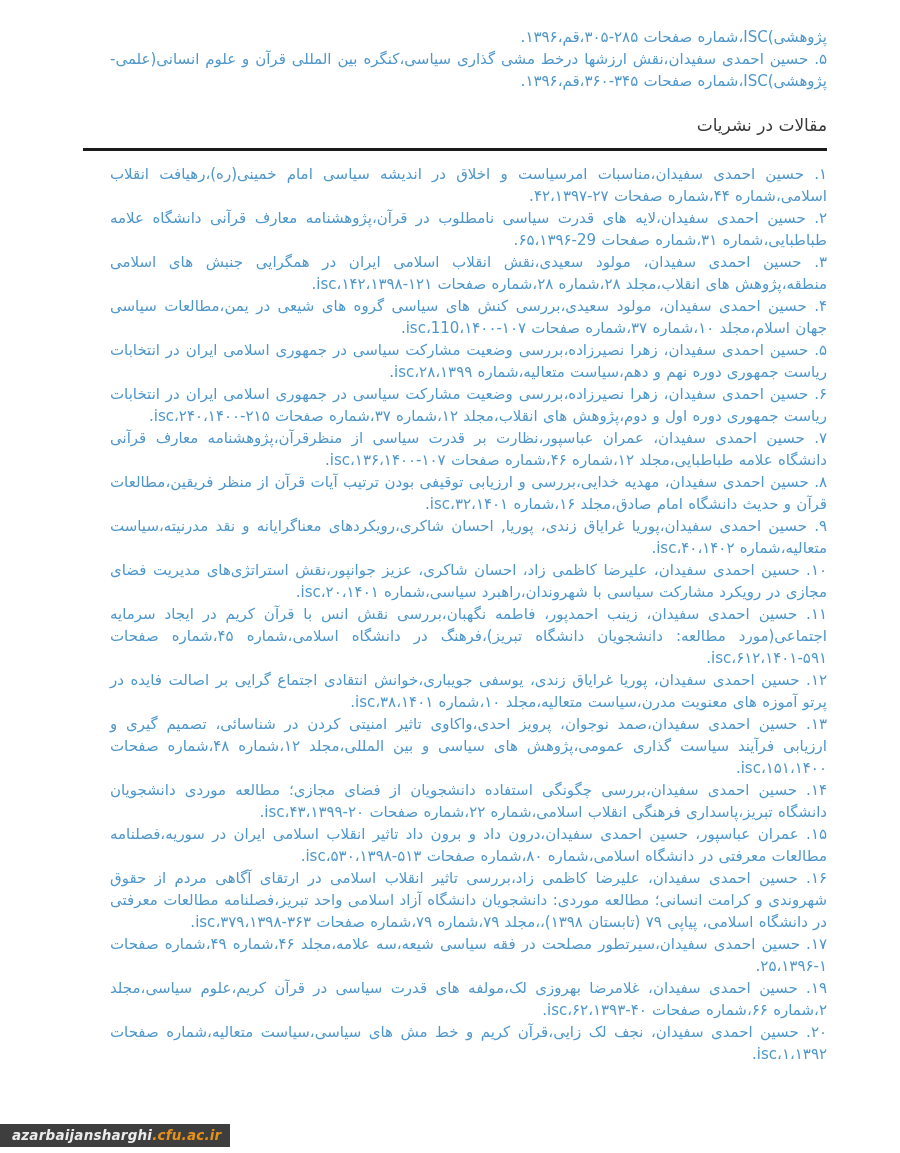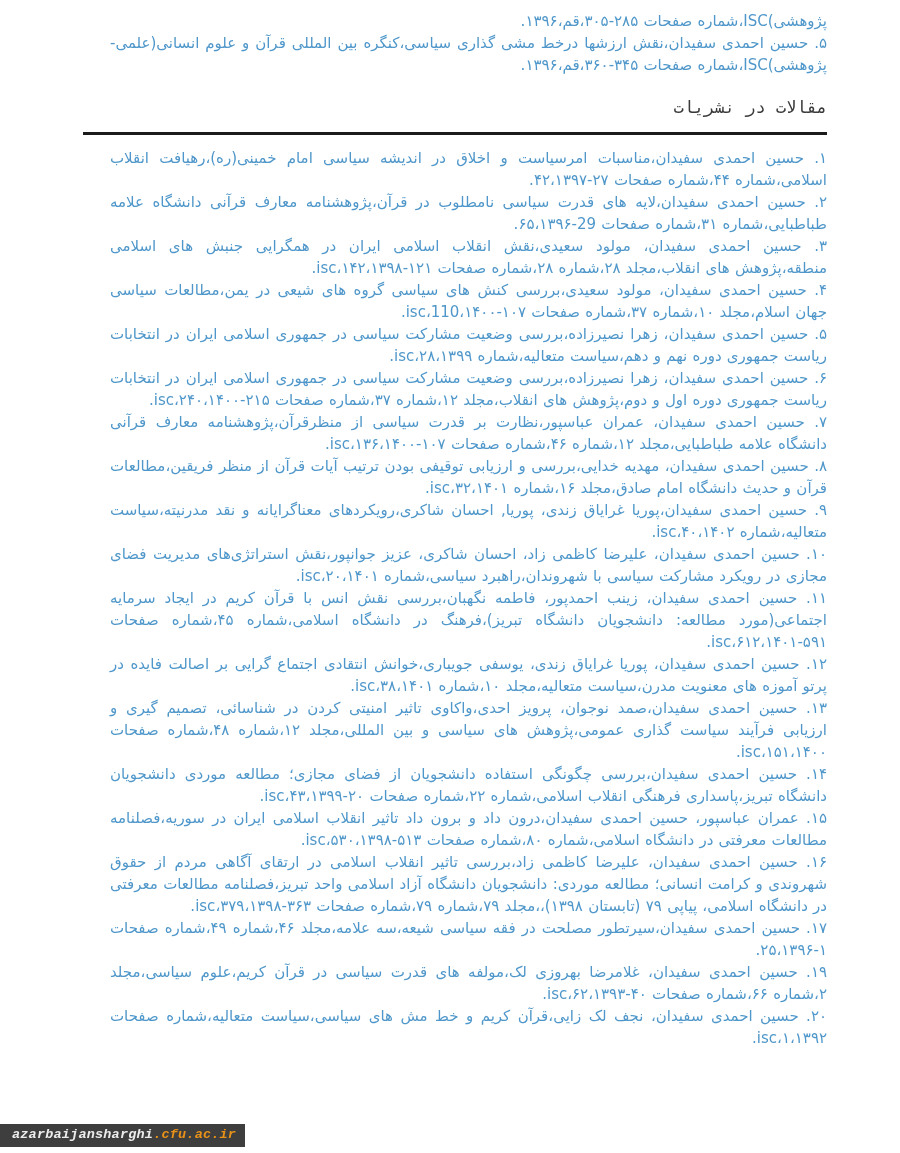--- a/index.html
+++ b/index.html
@@ -7,40 +7,39 @@
     width: 900px;
     height: 1153px;
     background: #ffffff;
     position: relative;
     overflow: hidden;
     font-family: "DejaVu Sans", "Liberation Sans", sans-serif;
   }
   .content {
     direction: rtl;
     margin: 0 73px 0 83px; 
-    padding-top: 10px;
+    padding-top: 26px;
   }
   .article {
     margin: 0;
     padding-left: 27px;            
     font-size: 15px;
     line-height: 22px;
     color: #4f97ca;
     text-align: justify;
     text-justify: inter-word;
     word-spacing: 0.5px;
   }
   .section-title {
     margin: 21px 0 0 0;
     font-size: 17px;
     font-weight: 400;
     color: #3a3a3a;
     text-align: right;
     line-height: 24px;
-    font-family: Liberation Mono, monospace;
   }
   .divider {
     height: 3px;
     background: #1b1b1b;
     margin-top: 11px;
   }
   .list { margin-top: 12px; }
   .watermark {
     position: absolute;
     left: 0;
@@ -48,21 +47,20 @@
     height: 23px;
     box-sizing: border-box;
     background: #3e3e3e;
     padding: 3px 9px 3px 12px;
     font-size: 13.5px;
     font-style: italic;
     font-weight: bold;
     color: #ececec;
     letter-spacing: 0.2px;
     white-space: nowrap;
-    font-family: Liberation Mono, monospace;
   }
   .watermark .wm-domain { color: #e89118; }
 </style>
 </head>
 <body>
 
 <div class="content">
 
   <p class="article">پژوهشی)ISC،شماره صفحات ۲۸۵-۳۰۵،قم،۱۳۹۶.</p>
   <p class="article">۵. حسین احمدی سفیدان،نقش ارزشها درخط مشی گذاری سیاسی،کنگره بین المللی قرآن و علوم انسانی(علمی-پژوهشی)ISC،شماره صفحات ۳۴۵-۳۶۰،قم،۱۳۹۶.</p>

